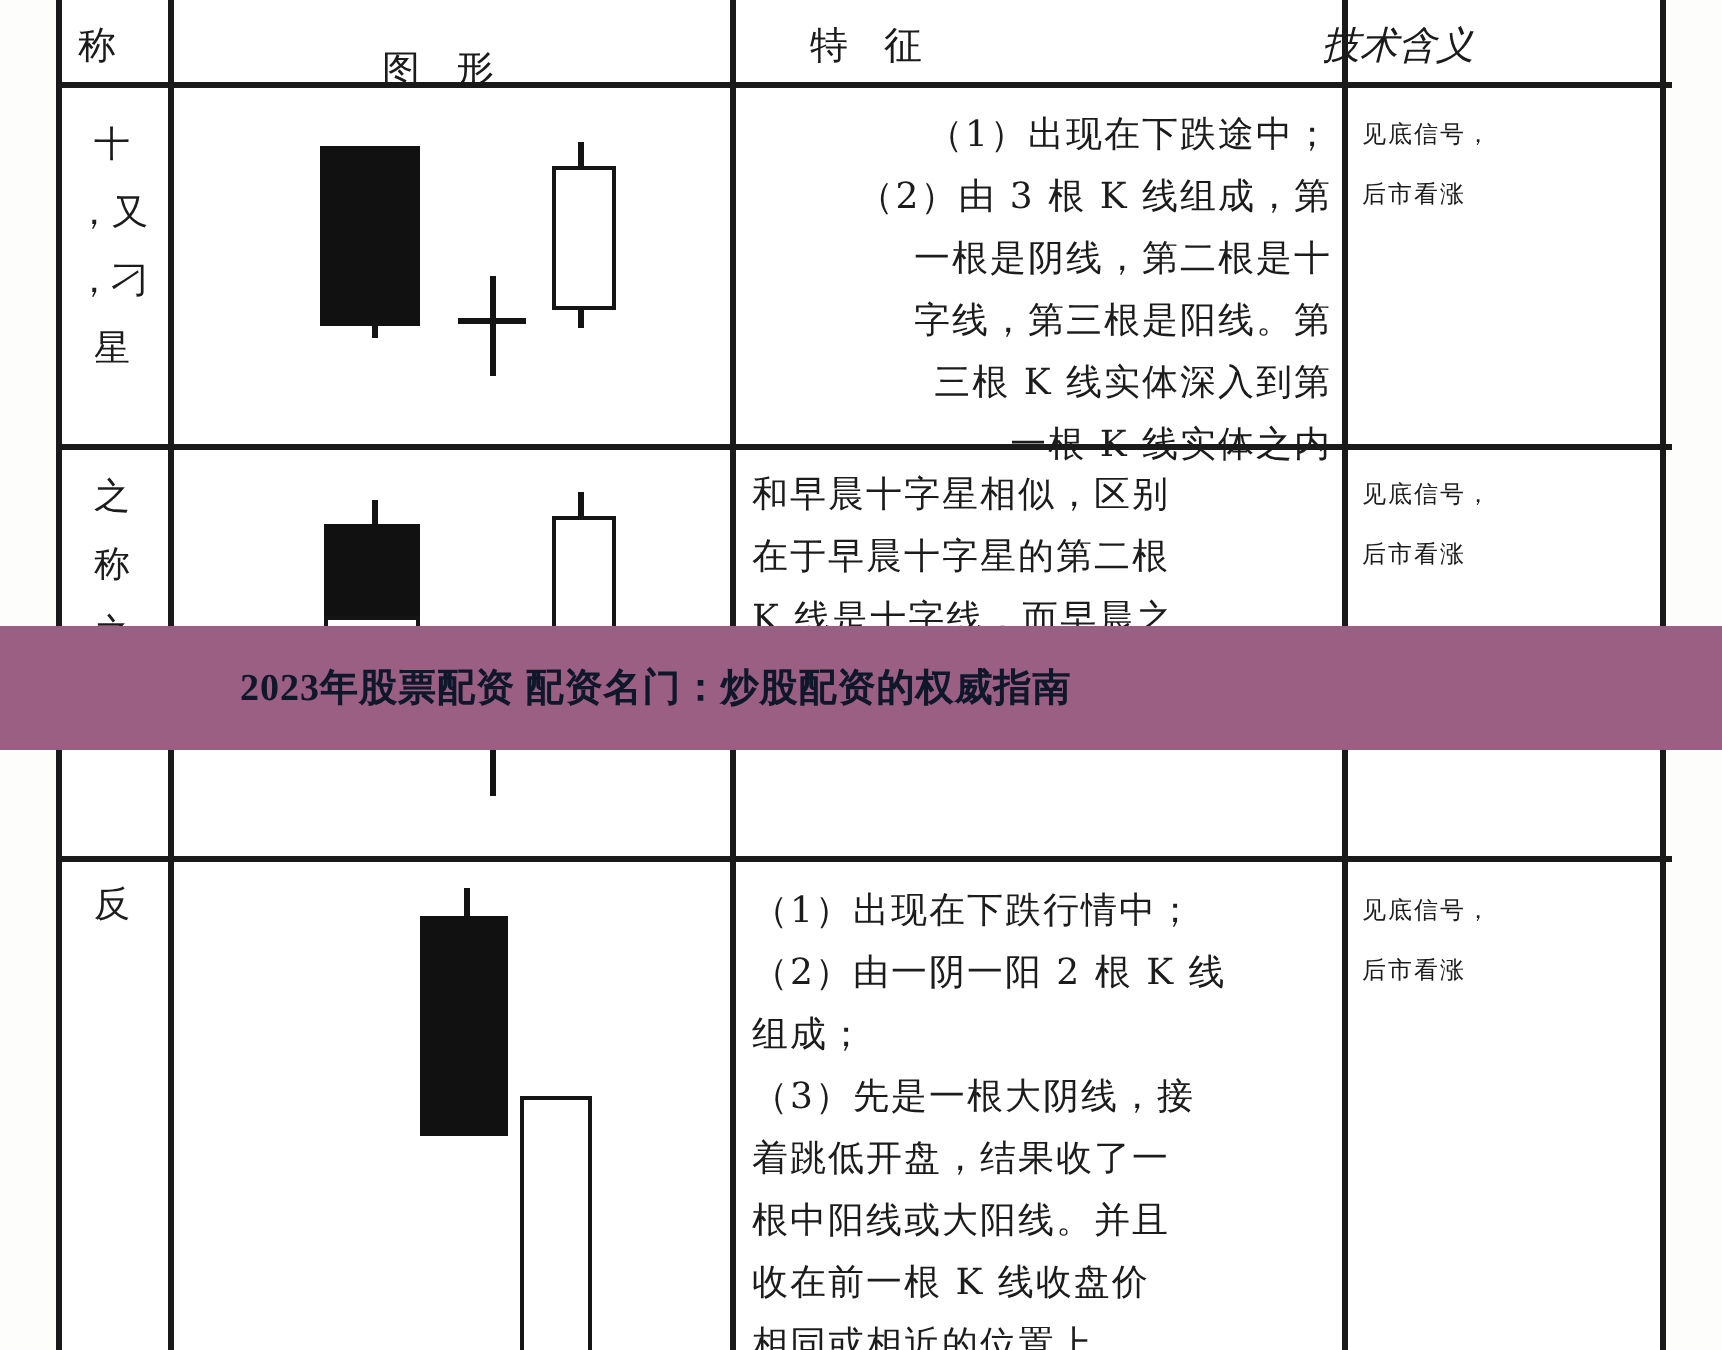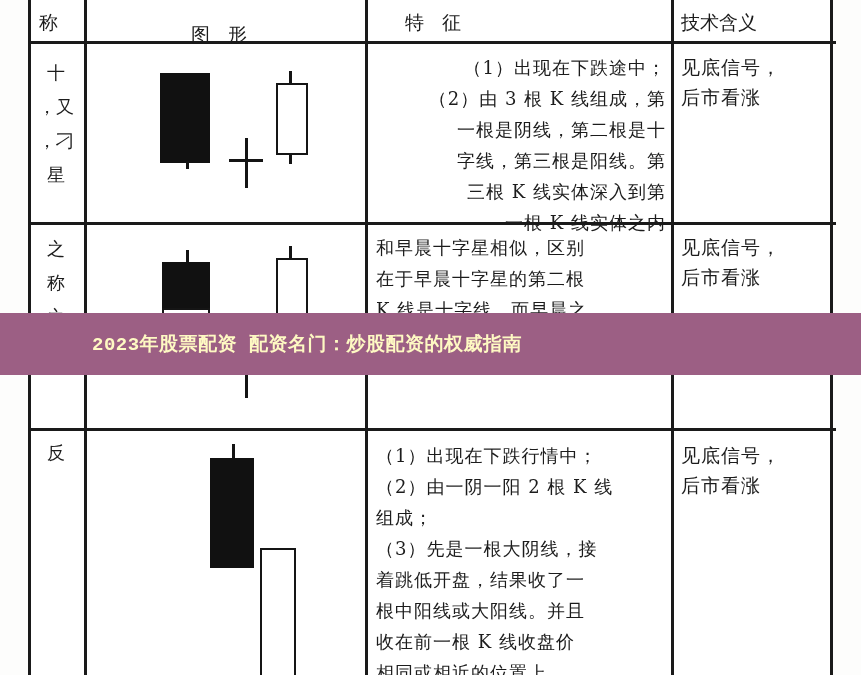--- a/index.html
+++ b/index.html
@@ -67,21 +67,21 @@
     white-space: pre-line;
     letter-spacing: 1px;
   }
   .cell.narrow {
     font-size: 18px;
     line-height: 34px;
     letter-spacing: 0px;
     text-align: center;
   }
   .cell.tech {
-    font-size: 19px;
+    font-size: 12px;
     line-height: 30px;
   }
 
   
   .cs { position: absolute; }
   .body-black {
     position: absolute;
     background: #111111;
     border: 1px solid #111111;
   }
@@ -101,25 +101,25 @@
   
   .banner {
     position: absolute;
     left: 0; top: 313px;
     width: 861px; height: 62px;
     background: #9c5f84;
     display: flex;
     align-items: center;
   }
   .banner-text {
-    margin-left: 92px;
-    color: #fef9c3;
+    margin-left: 120px;
+    color: #0f172a;
     font-size: 19px;
     font-weight: bold;
-    font-family: Liberation Mono, monospace;
+    font-family: Liberation Serif, serif;
     letter-spacing: 0.5px;
     white-space: nowrap;
   }
 </style>
 </head>
 <body>
 
 <div id="page">
 
   <div class="scan">
@@ -130,21 +130,21 @@
       <div class="hr" style="top:222px;"></div>
       <div class="hr" style="top:428px;"></div>
 
       <div class="vr" style="left:53px;"></div>
       <div class="vr" style="left:334px;"></div>
       <div class="vr" style="left:640px;"></div>
 
       <div class="hdr" style="left:8px; top:10px; letter-spacing:0;">称</div>
       <div class="hdr" style="left:160px; top:22px;">图  形</div>
       <div class="hdr" style="left:374px; top:10px;">特        征</div>
-      <div class="hdr" style="left:650px; top:10px; letter-spacing:0;">技术含义</div>
+      <div class="hdr" style="left:630px; top:10px; letter-spacing:0;font-style:italic;">技术含义</div>
 
       <div class="cell narrow" style="left:0px; top:56px; width:50px;">十
 ，又
 ，刁
 星</div>
 
       <div class="cs" style="left:53px; top:41px; width:281px; height:181px;">
 
         <div class="wick" style="left:102px; top:32px;  height:16px;"></div>
         <div class="body-black" style="left:76px; top:32px; width:50px; height:90px;"></div>

